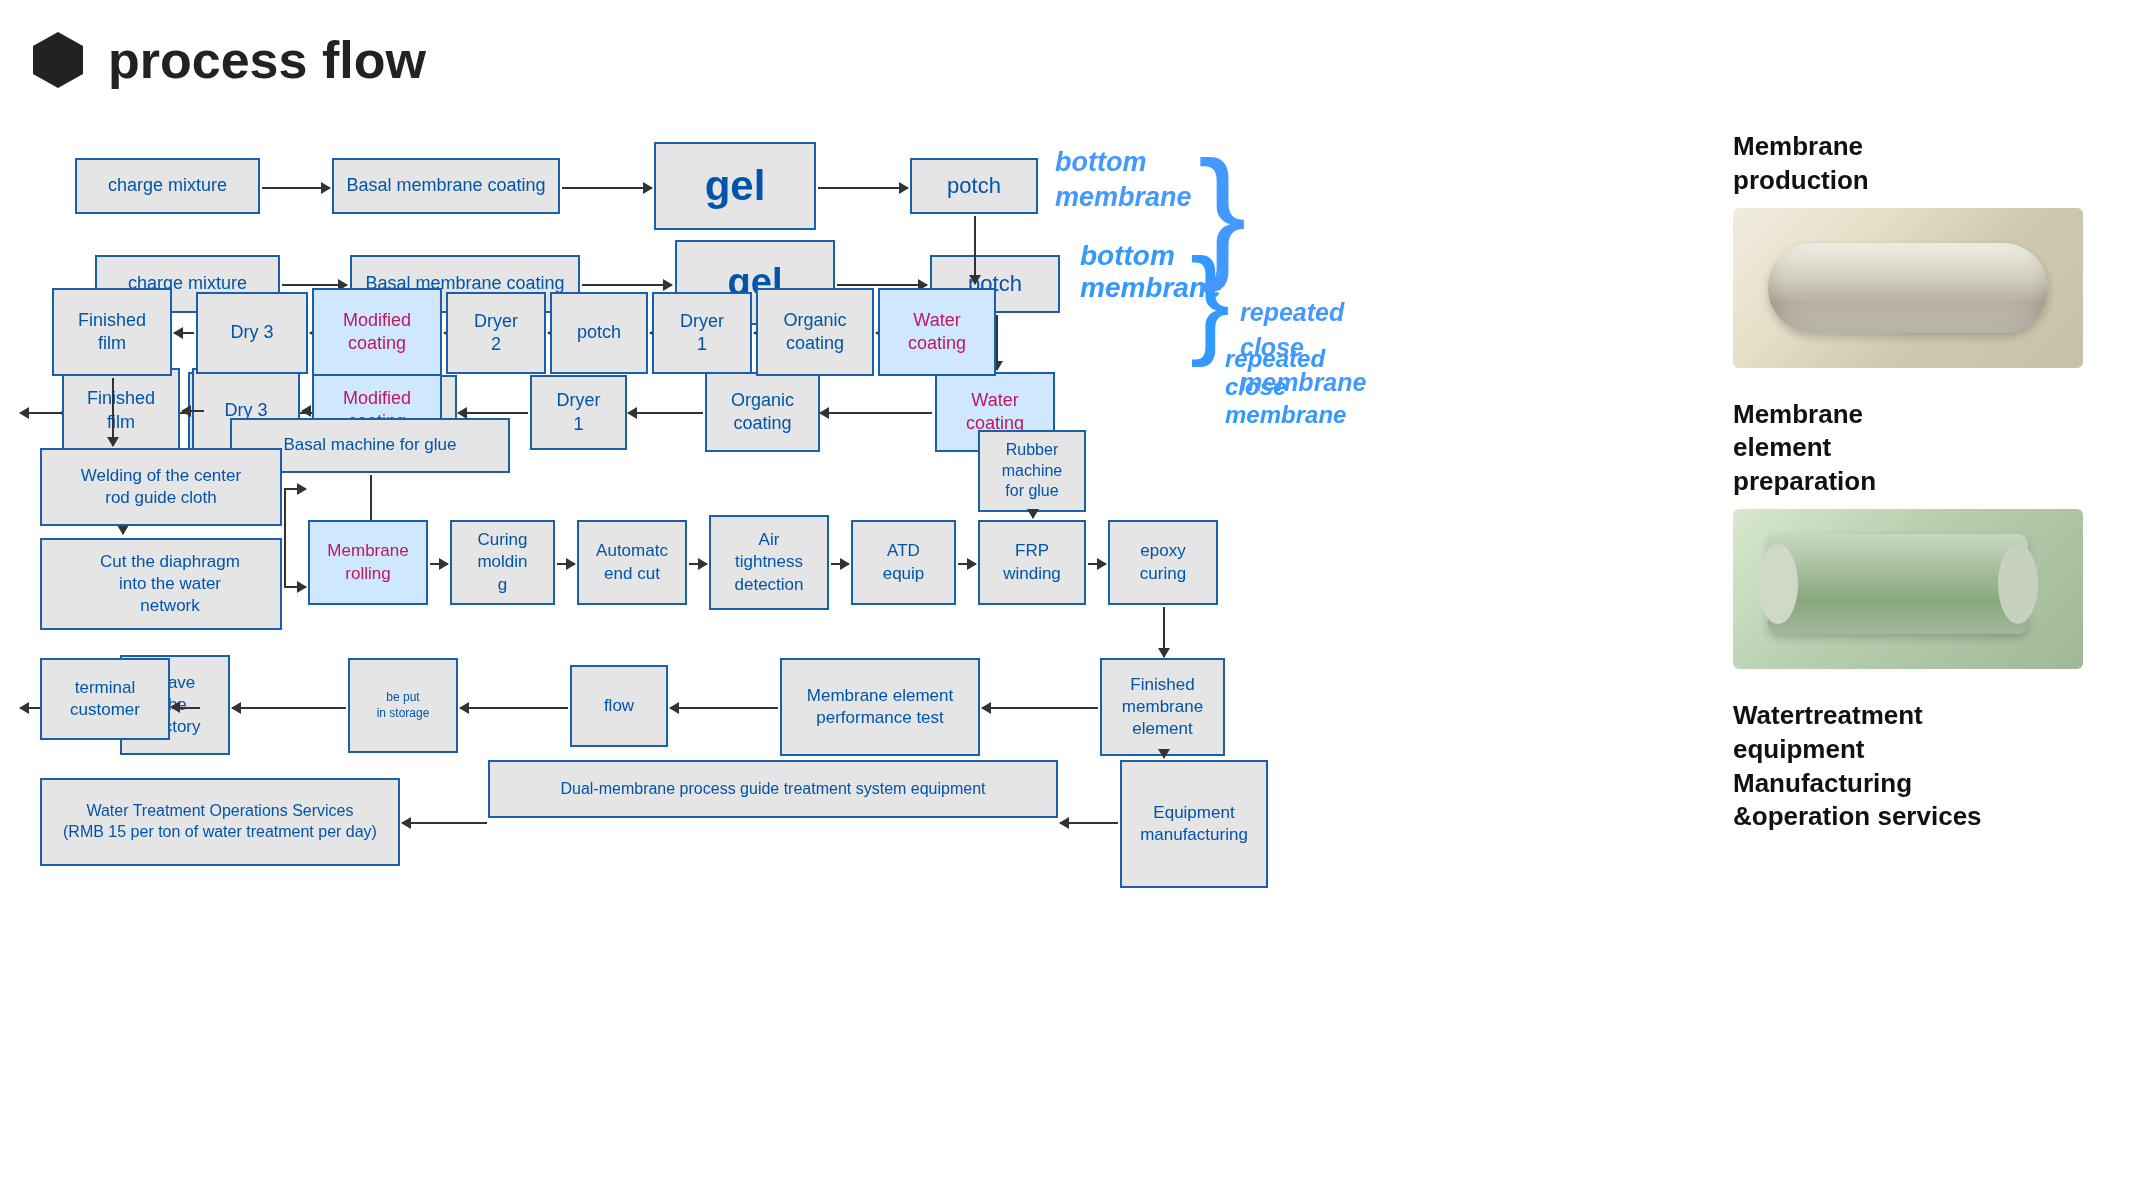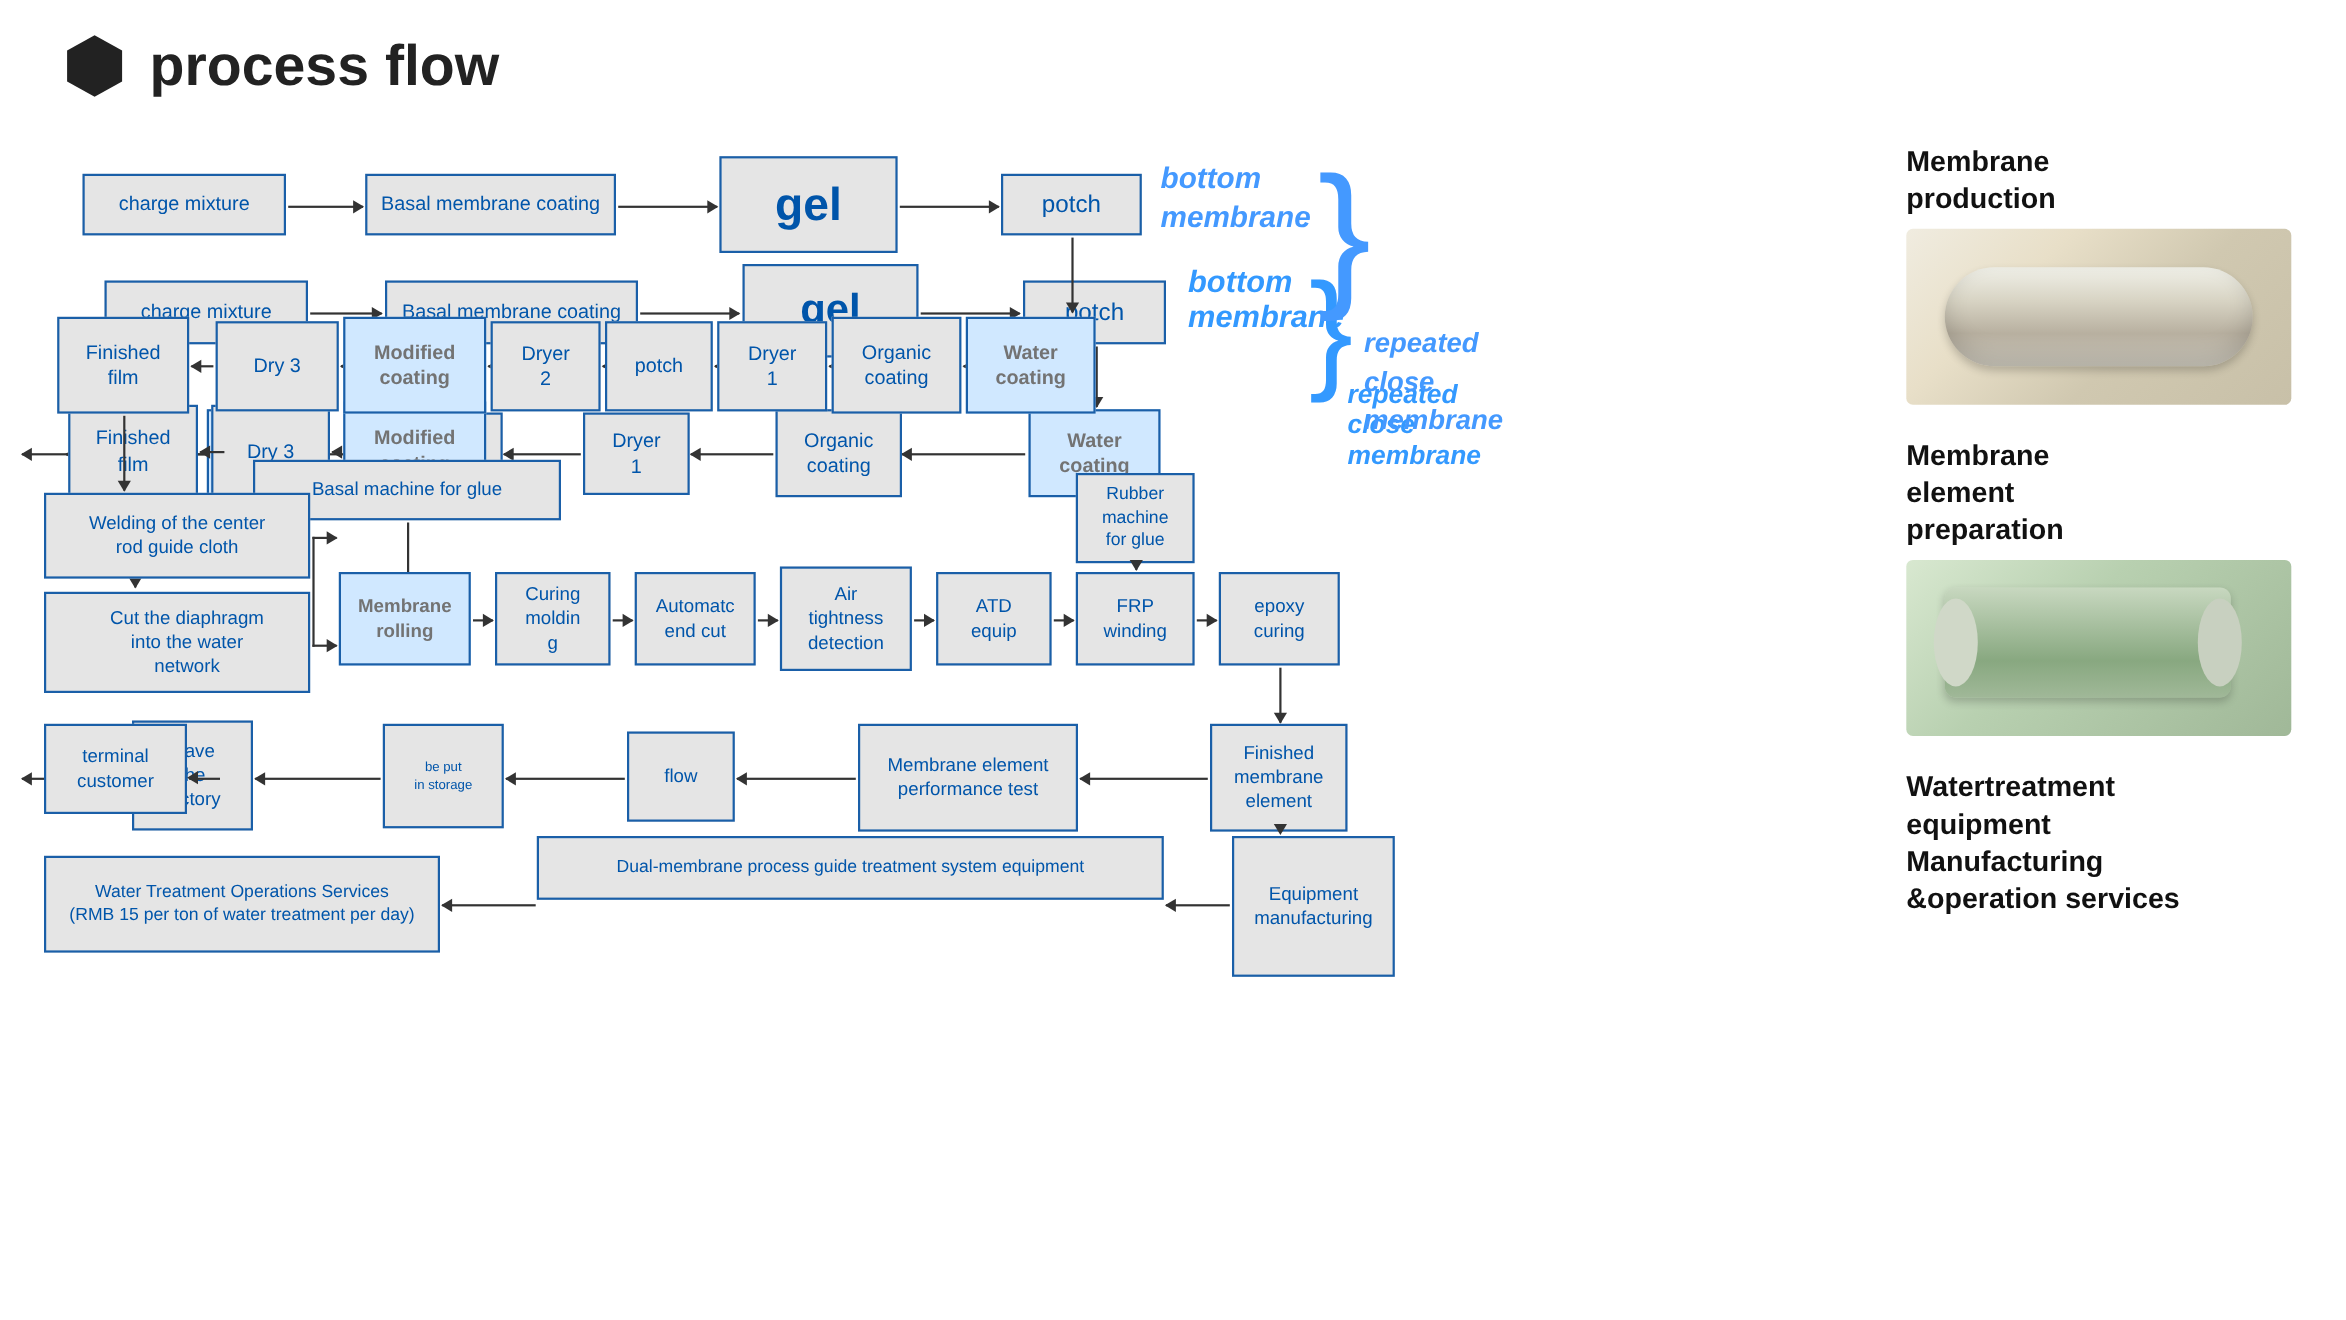--- a/index.html
+++ b/index.html
@@ -8,21 +8,21 @@
       font-family: Arial, sans-serif;
       width: 2133px;
       height: 1200px;
       overflow: hidden;
       position: relative;
     }
 
     .page-title-area {
       display: flex;
       align-items: center;
-      padding: 30px 40px 10px 56px;
+      padding: 30px 40px 10px 28px;
       gap: 20px;
     }
 
     .hex-icon {
       width: 60px;
       height: 60px;
     }
 
     .page-title {
       font-size: 52px;
@@ -62,22 +62,21 @@
       justify-content: center;
       text-align: center;
       background: #e5e5e5;
       padding: 4px 6px;
       line-height: 1.3;
     }
 
     .box-blue-bg {
       background: #d0e8ff;
       border: 2px solid #1a5fa8;
-      color: #737373;
-      font-weight: bold;
+      color: #be185d;
     }
 
     
     .arrow-right {
       position: absolute;
       height: 2px;
       background: #333;
     }
     .arrow-right::after {
       content: '';

